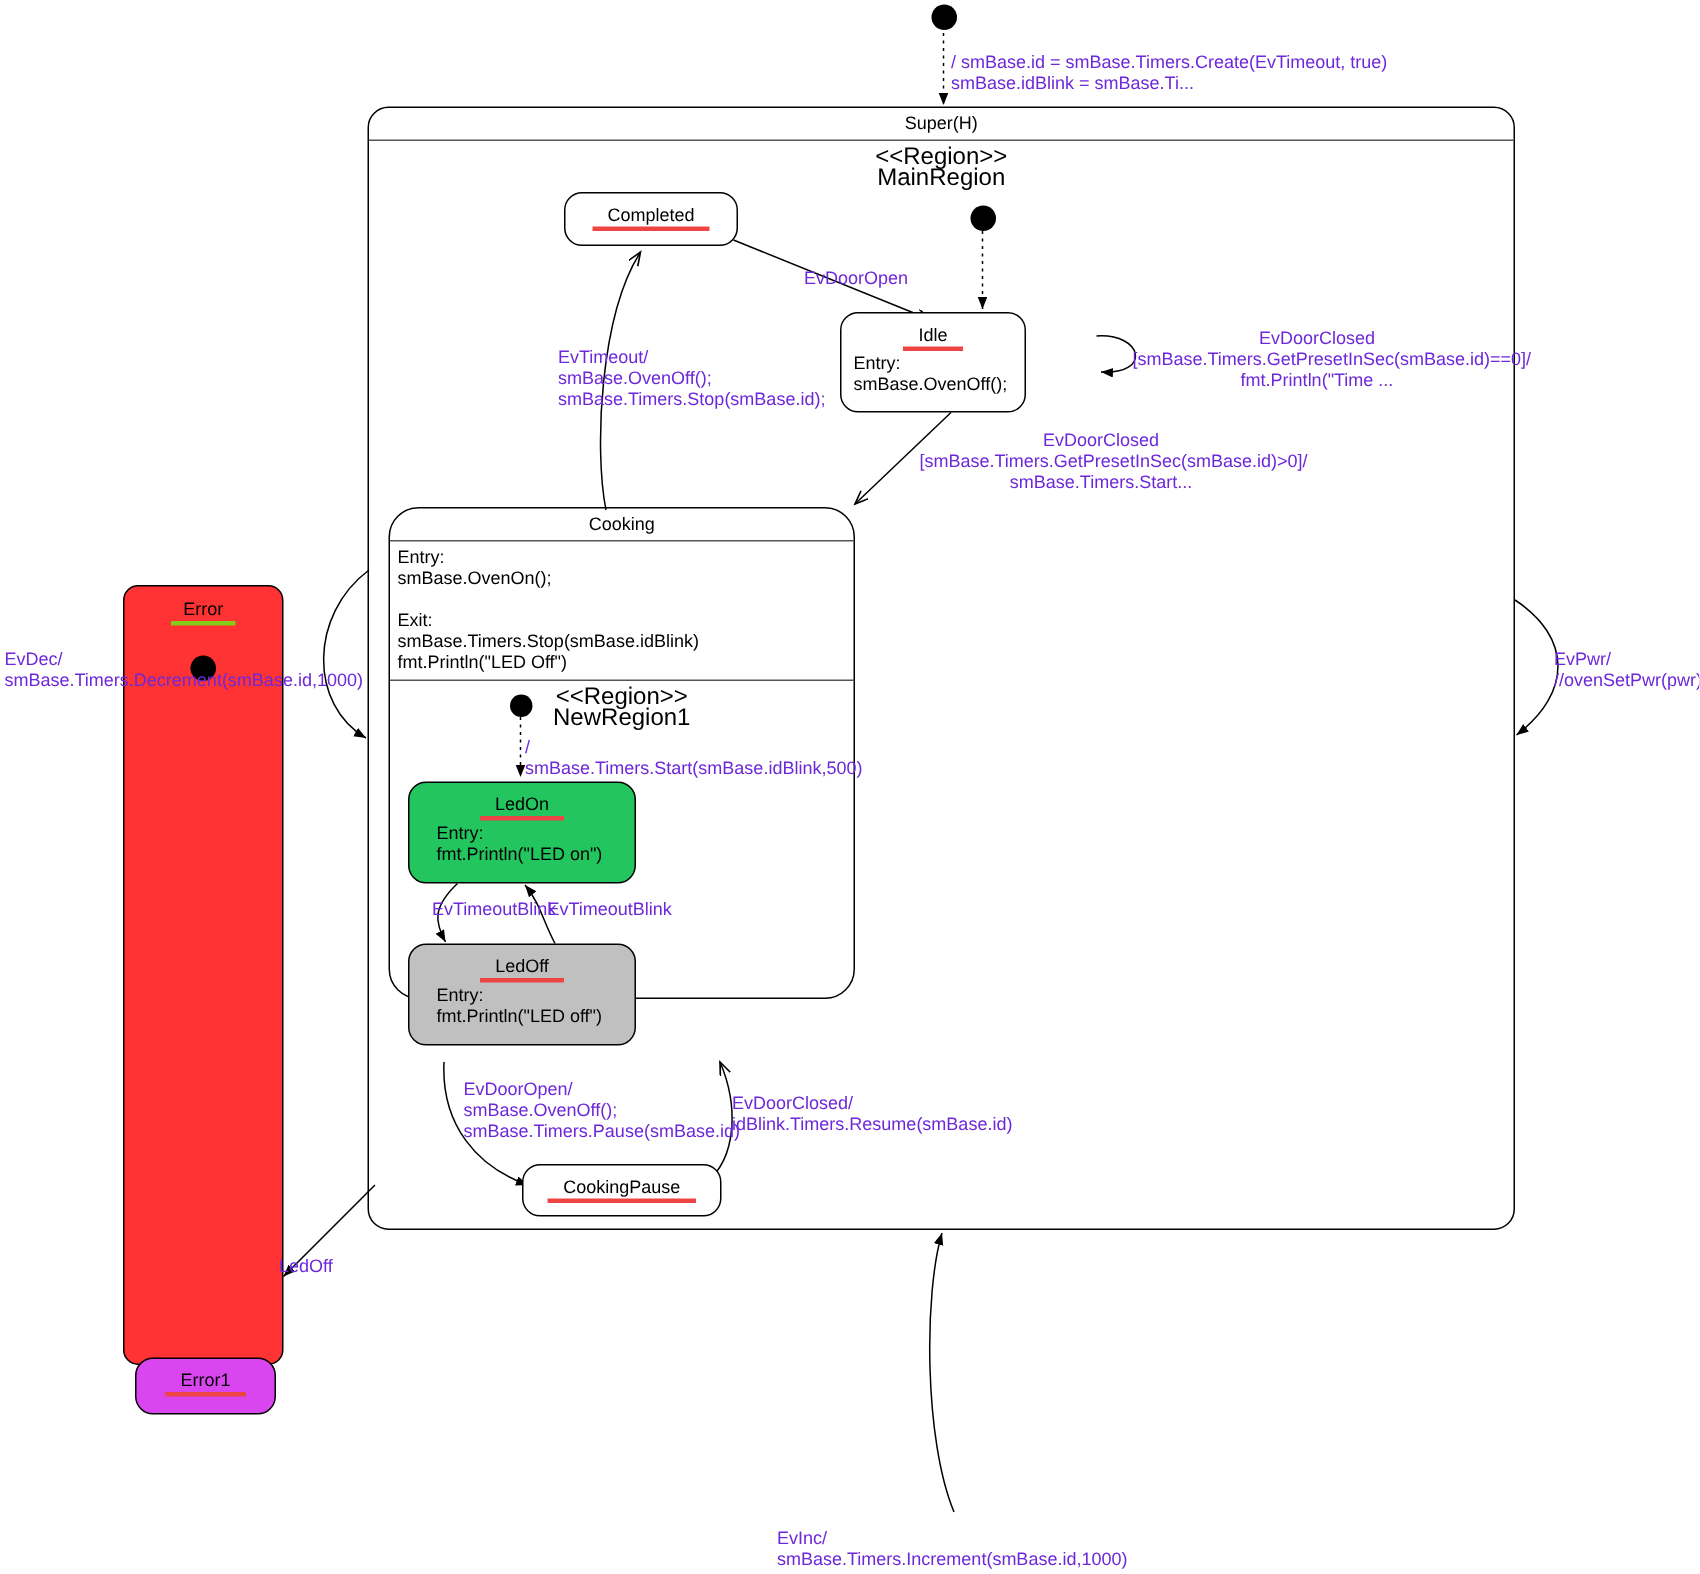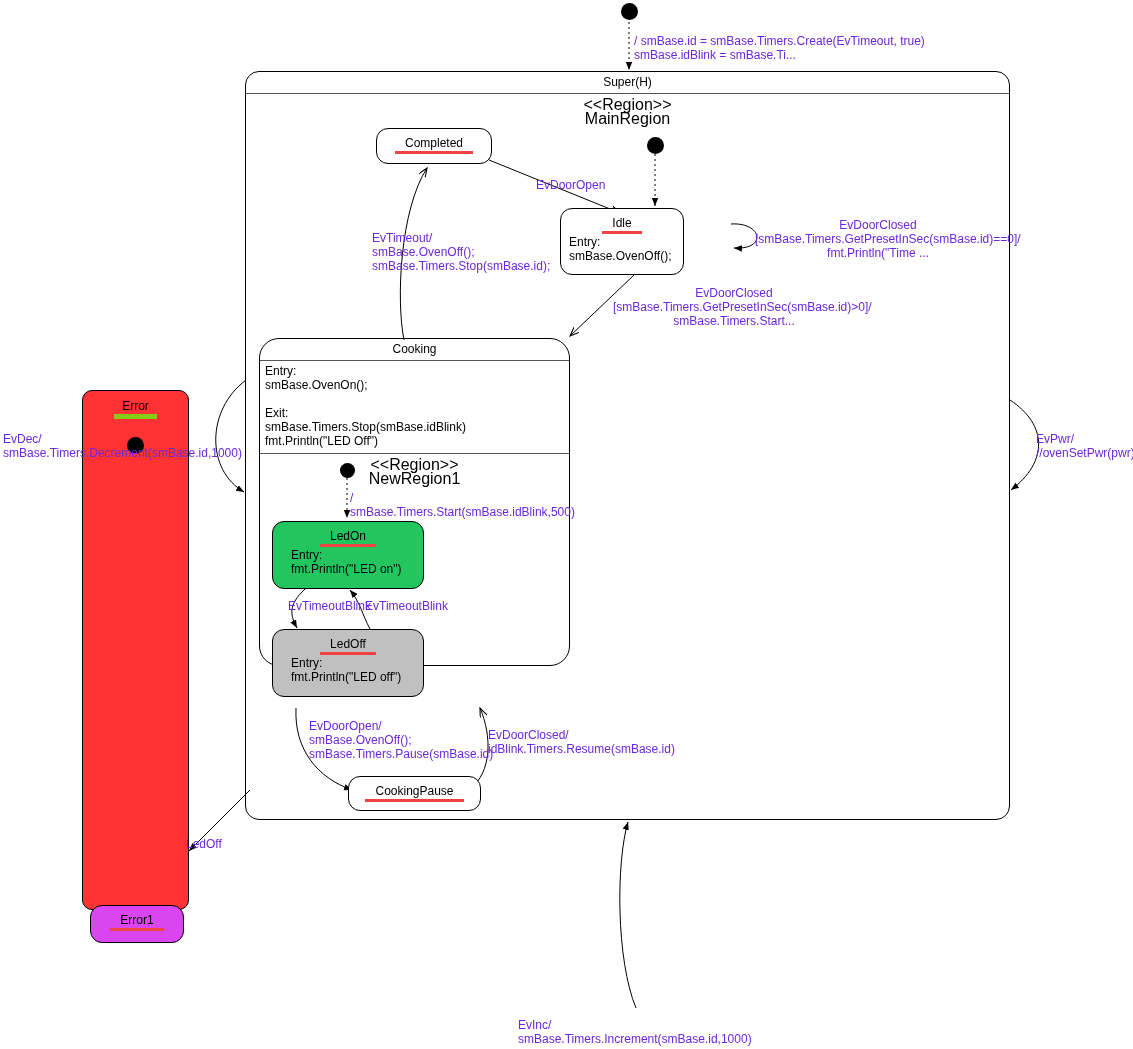--- a/index.html
+++ b/index.html
@@ -204,21 +204,21 @@
   </div>
 
   <div class="node simple" style="left:348px; top:776px; width:133px; height:35px;">
     <div class="simple-name">
       <span>CookingPause</span>
     </div>
   </div>
 
   <div class="node composite" style="left:82px; top:390px; width:107px; height:520px; background:#ff3333; border-radius:10px;">
     <div class="composite-title" style="border-bottom:none; padding-top:8px;">
-      <span style="border-bottom:5px solid #84cc16; padding:0 8px 1px 8px;">Error</span>
+      <span style="border-bottom:3px solid #84cc16; padding:0 8px 1px 8px;">Error</span>
     </div>
   </div>
 
   <div class="initial" style="left:127px; top:437px;"></div>
 
   <div class="node simple" style="left:90px; top:905px; width:94px; height:38px; background:#d946ef;">
     <div class="simple-name">
       <span>Error1</span>
     </div>
   </div>

